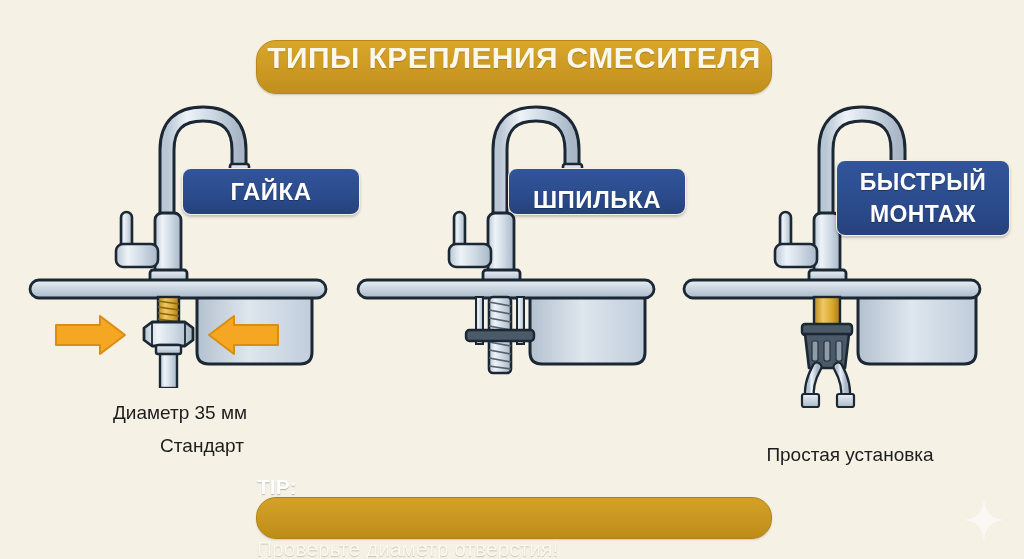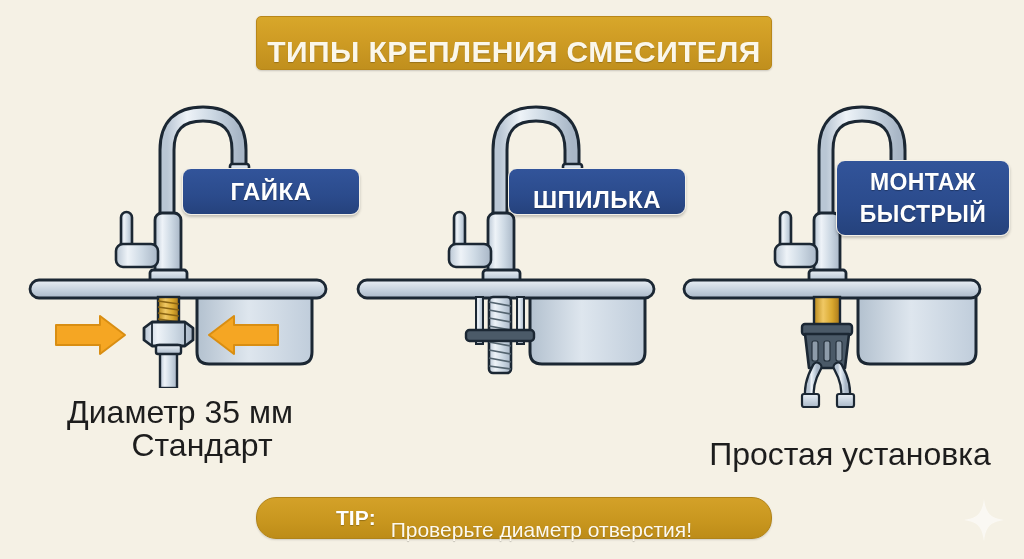--- a/index.html
+++ b/index.html
@@ -8,59 +8,59 @@
     width:1024px;height:559px;
     background:#f5f1e5;
     font-family:"Liberation Sans","DejaVu Sans",sans-serif;
     overflow:hidden;
     position:relative;
   }
   .stage{position:relative;width:1024px;height:559px;}
 
   
   .title-banner{
-    position:absolute;left:256px;top:16px;width:514px;height:52px;
-    border-radius:5px;
+    position:absolute;left:256px;top:40px;width:514px;height:52px;
+    border-radius:20px;
     background:linear-gradient(180deg,#d8a72a 0%,#cf9c24 45%,#c08f1d 100%);
     border:1px solid #b8871a;
     box-shadow:0 1px 2px rgba(0,0,0,.18);
-    display:flex;align-items:flex-end;justify-content:center;
+    display:flex;align-items:flex-start;justify-content:center;
   }
   .title-banner .t{
     color:#fbf7ea;font-size:30px;font-weight:bold;letter-spacing:.4px;
     text-shadow:0 1px 1px rgba(0,0,0,.22);
     white-space:nowrap;
   }
 
   
   .panel{position:absolute;top:88px;height:300px;}
   .panel-1{left:22px;width:320px;}
   .panel-2{left:352px;width:320px;}
   .panel-3{left:676px;width:336px;}
 
   .svgwrap{position:absolute;left:0;top:0;}
 
   
   .caption{
     position:absolute;text-align:center;color:#1d1d1d;
-    font-size:32px;line-height:33px;white-space:nowrap;
+    font-size:19px;line-height:33px;white-space:nowrap;
   }
   .cap-1{left:0;top:396px;width:360px;}
   .cap-2{left:330px;top:396px;width:360px;}
   .cap-3{left:680px;top:438px;width:340px;}
   .caption .l2{display:block;margin-left:44px;}
 
   
   .tip-banner{
     position:absolute;left:256px;top:497px;width:514px;height:40px;
     border-radius:20px;
     background:linear-gradient(180deg,#d4a128 0%,#c9971f 55%,#bd8c18 100%);
     border:1px solid #b0831a;
     box-shadow:0 1px 2px rgba(0,0,0,.15);
-    display:flex;align-items:center;justify-content:center;gap:15px;
+    display:flex;align-items:flex-start;justify-content:center;gap:15px;flex-direction:column;
   }
   .tip-banner .lbl{color:#ffffff;font-size:21px;font-weight:bold;text-shadow:0 1px 1px rgba(0,0,0,.25);}
   .tip-banner .txt{color:#fdf9ee;font-size:21px;font-weight:normal;text-shadow:0 1px 1px rgba(0,0,0,.2);margin-top:23px;}
 
   
   .sparkle{position:absolute;right:18px;bottom:16px;width:44px;height:46px;opacity:.55;}
 </style>
 </head>
 <body>
 
@@ -308,22 +308,22 @@
         <path d="M162 279 Q172 297 169 312" fill="none" stroke="url(#met3)" stroke-width="6.5" stroke-linecap="round"></path>
         <rect x="126" y="306" width="17" height="13" rx="2" fill="url(#met3v)" stroke="#1b2733" stroke-width="2.2"></rect>
         <rect x="161" y="306" width="17" height="13" rx="2" fill="url(#met3v)" stroke="#1b2733" stroke-width="2.2"></rect>
       </g>
     </svg>
 
     <div style="position:absolute;left:160px;top:72px;width:172px;height:74px;border-radius:9px;
                 background:linear-gradient(180deg,#32549a 0%,#2b4b8c 60%,#25427c 100%);
                 border:1.5px solid #f3f0e7;box-shadow:0 2px 3px rgba(0,0,0,.22);
                 display:flex;flex-direction:column;align-items:center;justify-content:center;line-height:32px;">
+      <span style="color:#fff;font-size:23px;font-weight:bold;letter-spacing:.4px;text-shadow:0 1px 1px rgba(0,0,0,.3);">БЫСТРЫЙ</span>
       <span style="color:#fff;font-size:23px;font-weight:bold;letter-spacing:.4px;text-shadow:0 1px 1px rgba(0,0,0,.3);">МОНТАЖ</span>
-      <span style="color:#fff;font-size:23px;font-weight:bold;letter-spacing:.4px;text-shadow:0 1px 1px rgba(0,0,0,.3);">БЫСТРЫЙ</span>
     </div>
   </div>
 
   <div class="caption cap-1">
     <span>Диаметр 35 мм</span>
     <span class="l2">Стандарт</span>
   </div>
 
 
   <div class="caption cap-3">

